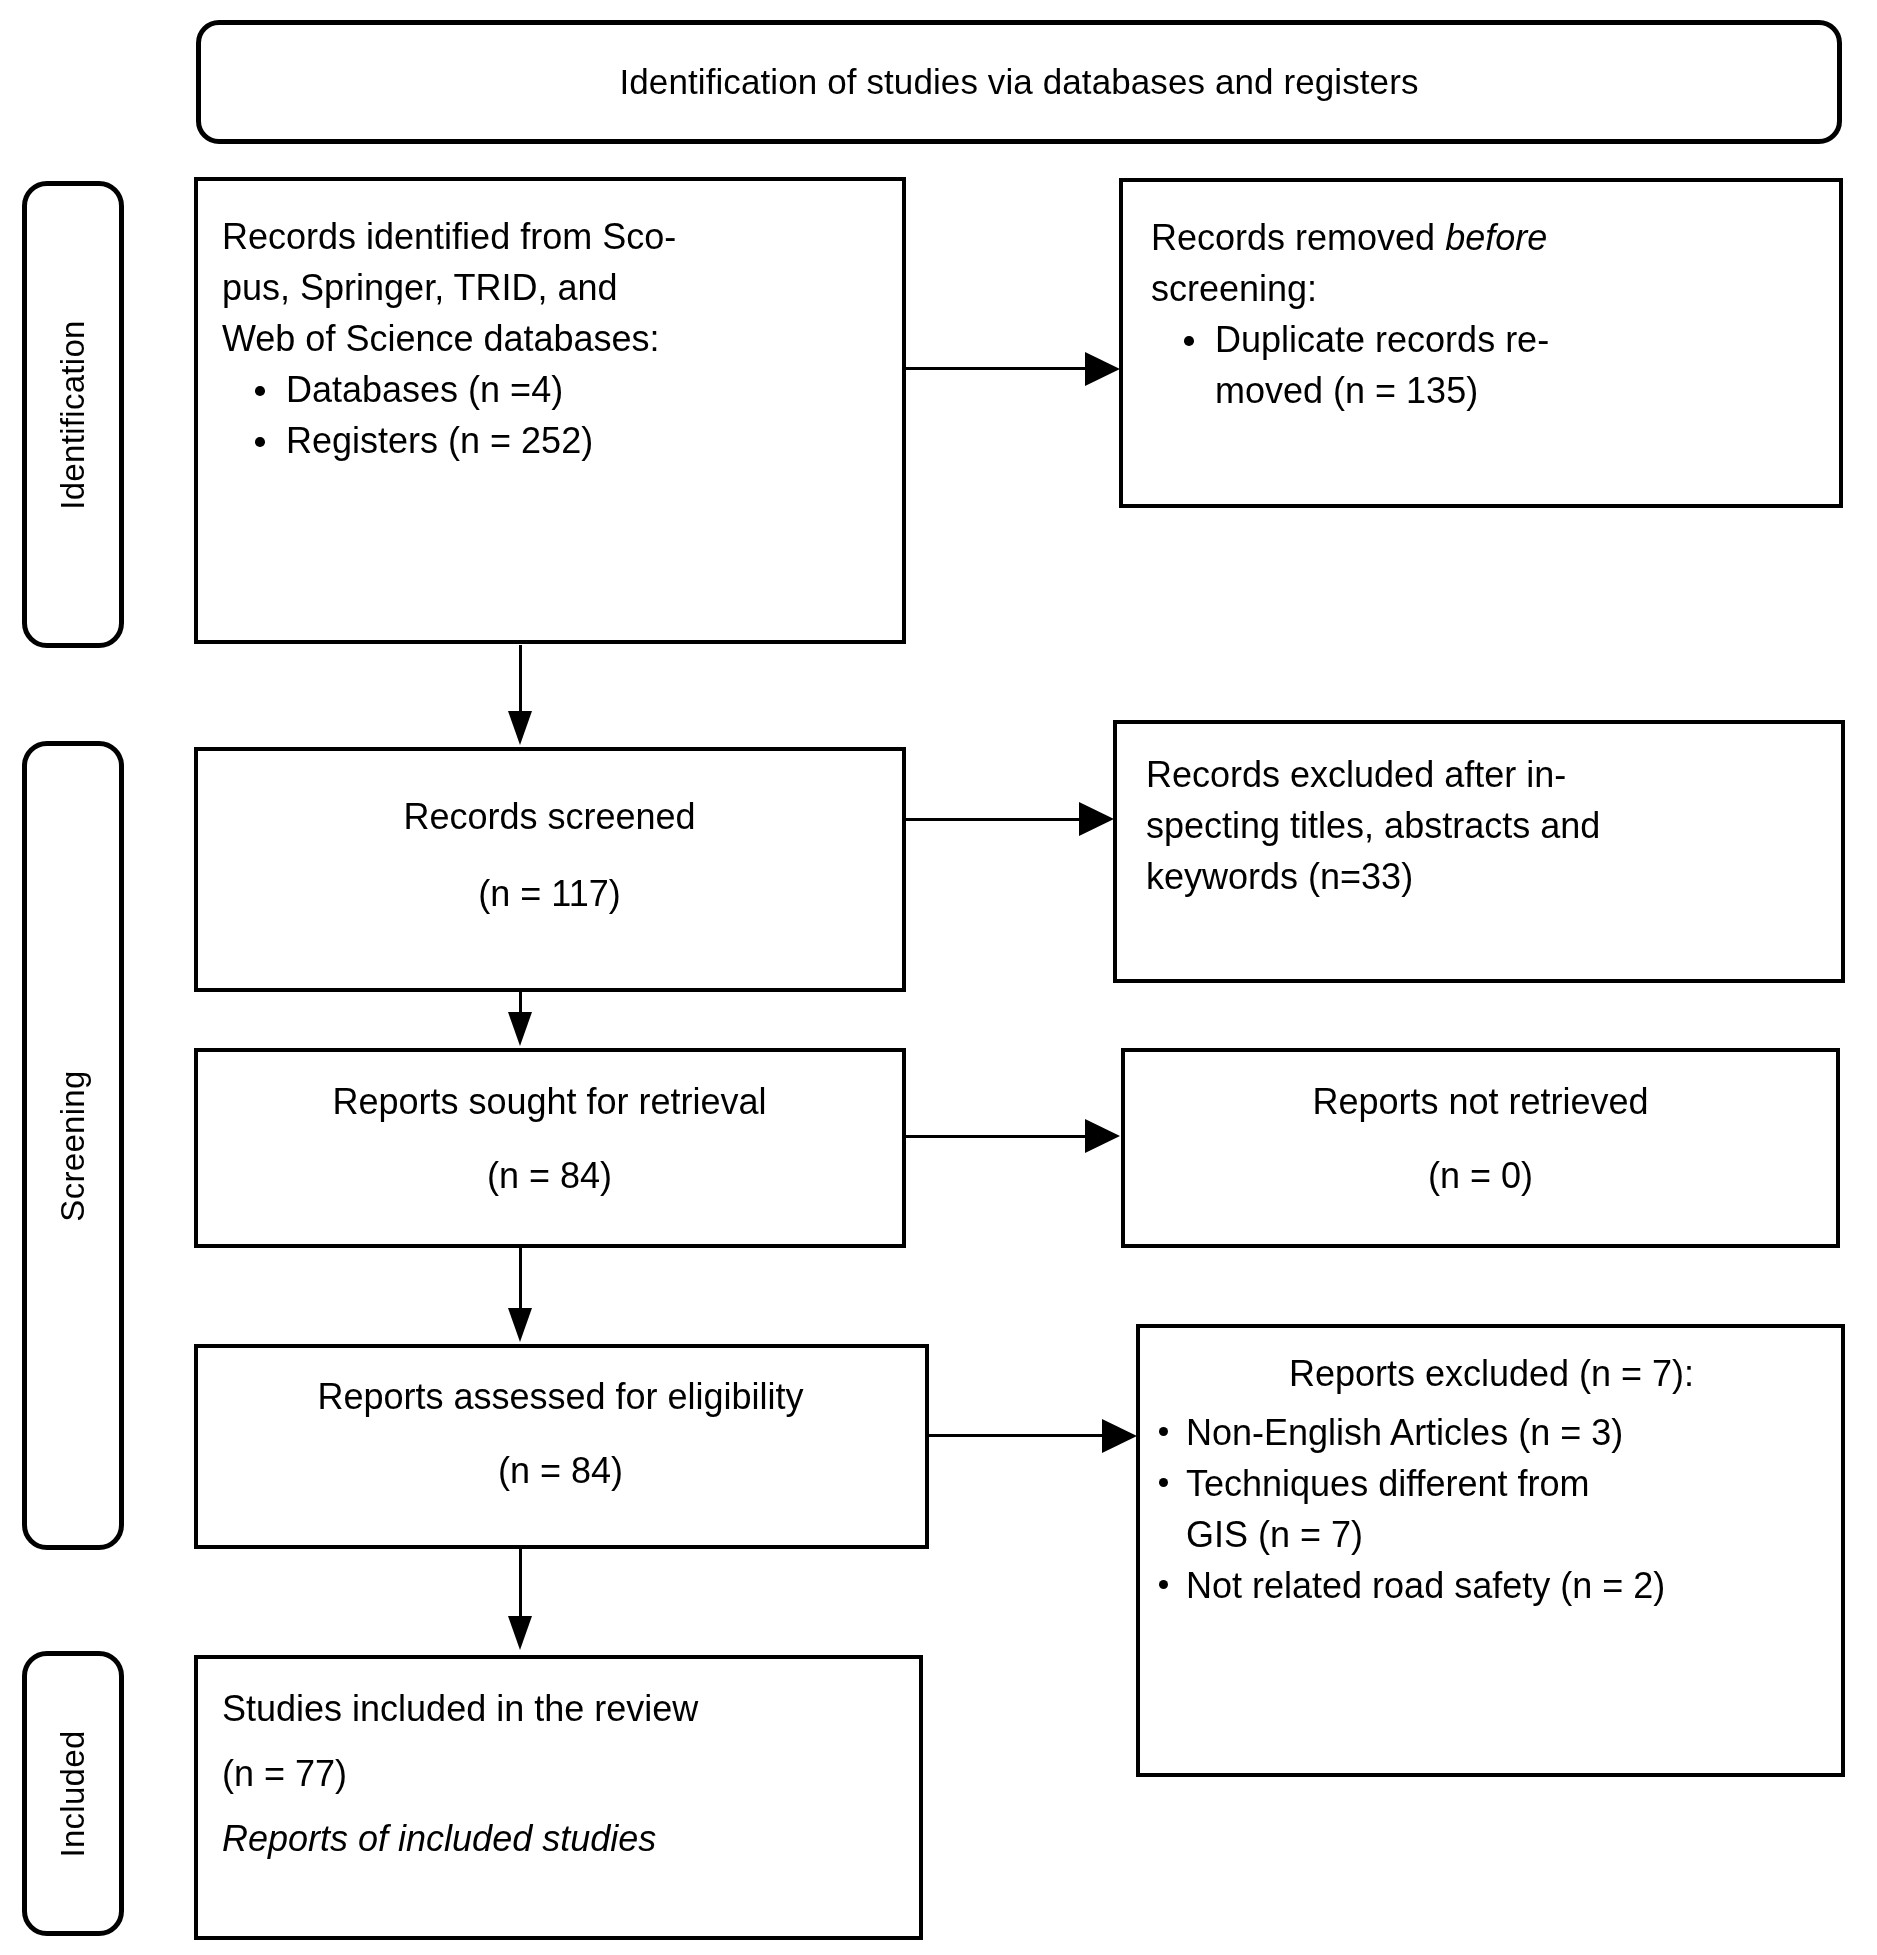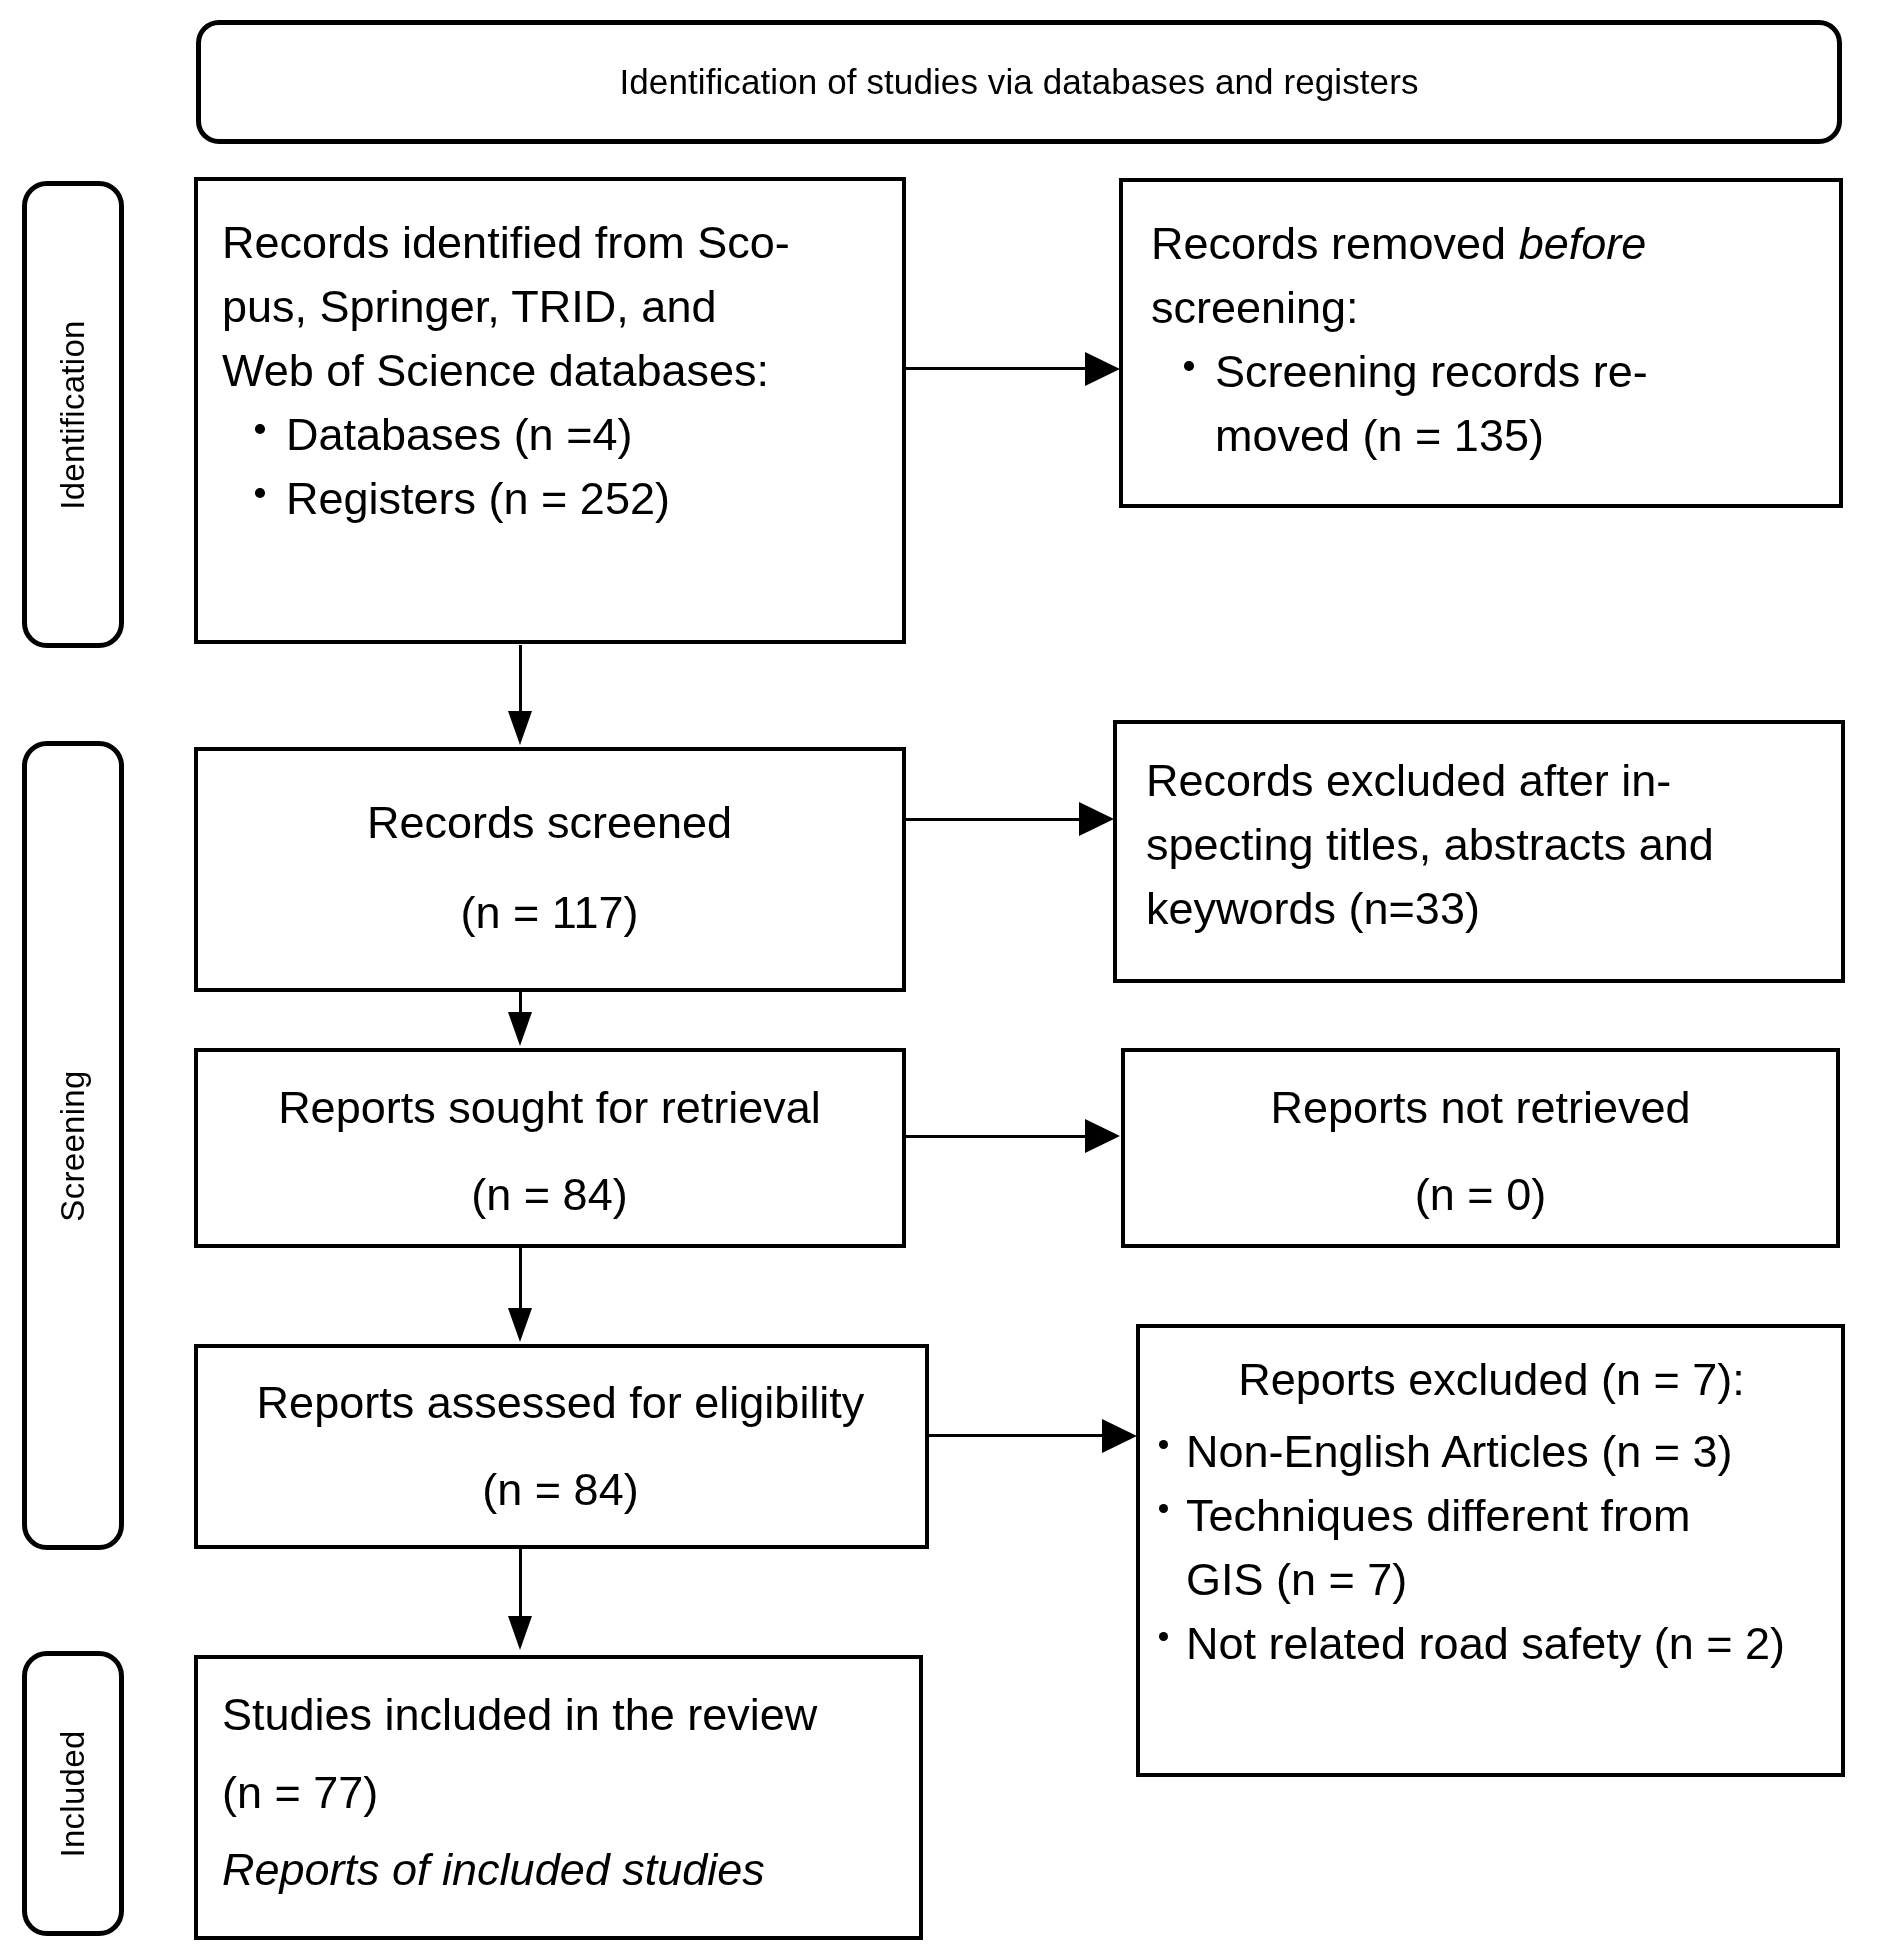--- a/index.html
+++ b/index.html
@@ -54,21 +54,21 @@
     top: 50%;
     transform: translate(-50%, -50%) rotate(-90deg);
     white-space: nowrap;
     font-size: 33px;
     letter-spacing: 0.3px;
   }
   
   .btext {
     position: absolute;
     box-sizing: border-box;
-    font-size: 45px;
+    font-size: 36px;
     line-height: 1.42;
   }
   .btext p {
     margin: 0;
   }
   .center { text-align: center; }
   .ital { font-style: italic; }
 
   
   ul.bl {
@@ -161,21 +161,21 @@
       <li>Registers (n = 252)</li>
     </ul>
   </div>
 
   <div class="box" style="left:1119px; top:178px; width:724px; height:330px;"></div>
   <div class="btext" style="left:1151px; top:212px; width:672px;">
     <p><span>Records removed </span><span class="ital">before</span></p>
     <p>screening:</p>
     <ul class="bl">
       <li>
-        <span>Screening records re-</span><br>
+        <span>Duplicate records re-</span><br>
         <span>moved (n = 135)</span>
       </li>
     </ul>
   </div>
 
   <div class="box" style="left:194px; top:747px; width:712px; height:245px;"></div>
   <div class="btext center" style="left:205px; top:791px; width:689px;">
     <p>Records screened</p>
     <p style="margin-top:26px;">(n = 117)</p>
   </div>

